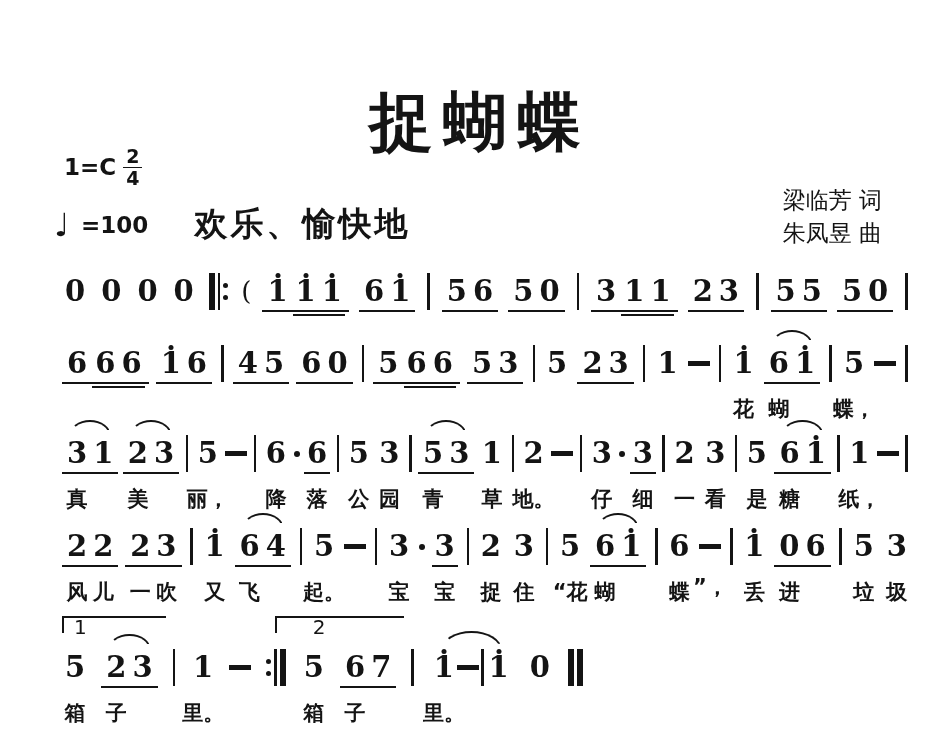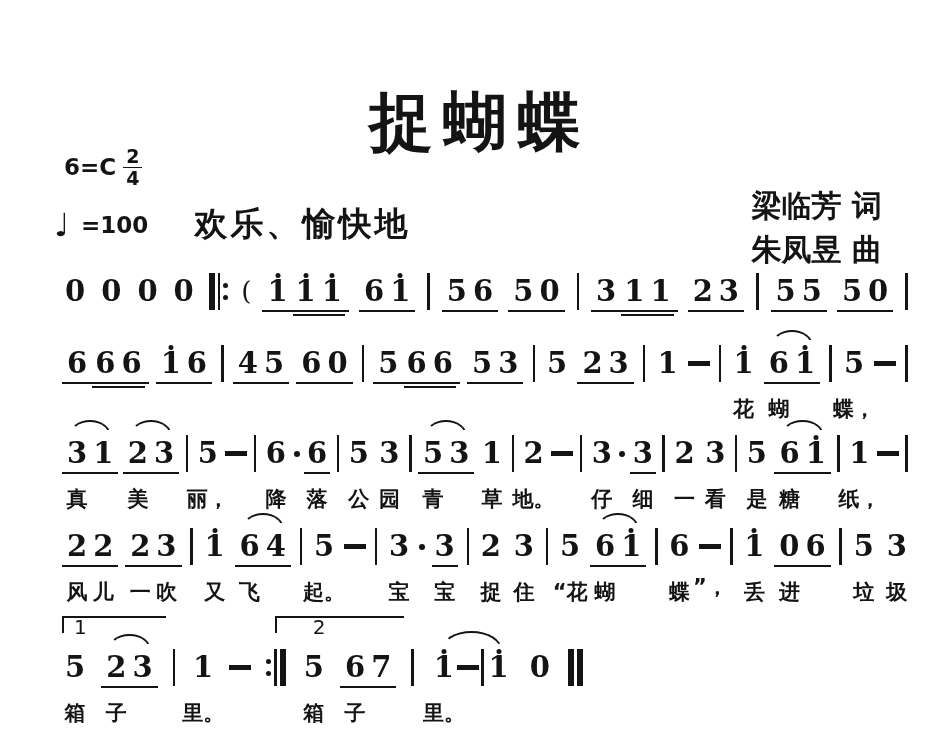--- a/index.html
+++ b/index.html
@@ -25,21 +25,21 @@
   .temporow {
     position:absolute; left:54px; top:202px;
     display:flex; align-items:center;
     font-family:"DejaVu Sans", sans-serif;
   }
   .notesym { font-size:32px; line-height:30px; }
   .tempoval { font-size:23px; font-weight:700;margin-left:12px; }
   .expr { font-size:33px; font-weight:700; margin-left:46px; letter-spacing:3px; }
   .credits {
     position:absolute; right:60px; top:184px; text-align:right;
-    font-size:30px; font-weight:700; line-height:1.45;
+    font-size:23px; font-weight:400; line-height:1.45;
     font-family:"DejaVu Sans", sans-serif;
   }
   
   .line { position:absolute; left:62px; width:848px;
     display:flex; align-items:flex-start; justify-content:space-between; }
   #line1 { top:272px; }
   #line2 { top:344px; }
   #line3 { top:434px; }
   #line4 { top:527px; }
   #line5 { top:648px; width:auto; justify-content:flex-start; gap:13px; }
@@ -91,21 +91,21 @@
   .vlabel { position:absolute; top:-31px; left:12px; font-size:20px; font-weight:400;
     line-height:1; font-family:"DejaVu Sans", sans-serif; }
 </style>
 </head>
 <body>
 
 <div class="sheet">
   <h1 class="title">捉蝴蝶</h1>
 
   <div class="keysig">
-    <span>6=C</span>
+    <span>1=C</span>
     <span class="frac">
       <span class="ftop">2</span>
       <span>4</span>
     </span>
   </div>
 
   <div class="temporow">
     <span class="notesym">♩</span>
     <span class="tempoval">=100</span>
     <span class="expr">欢乐、愉快地</span>

